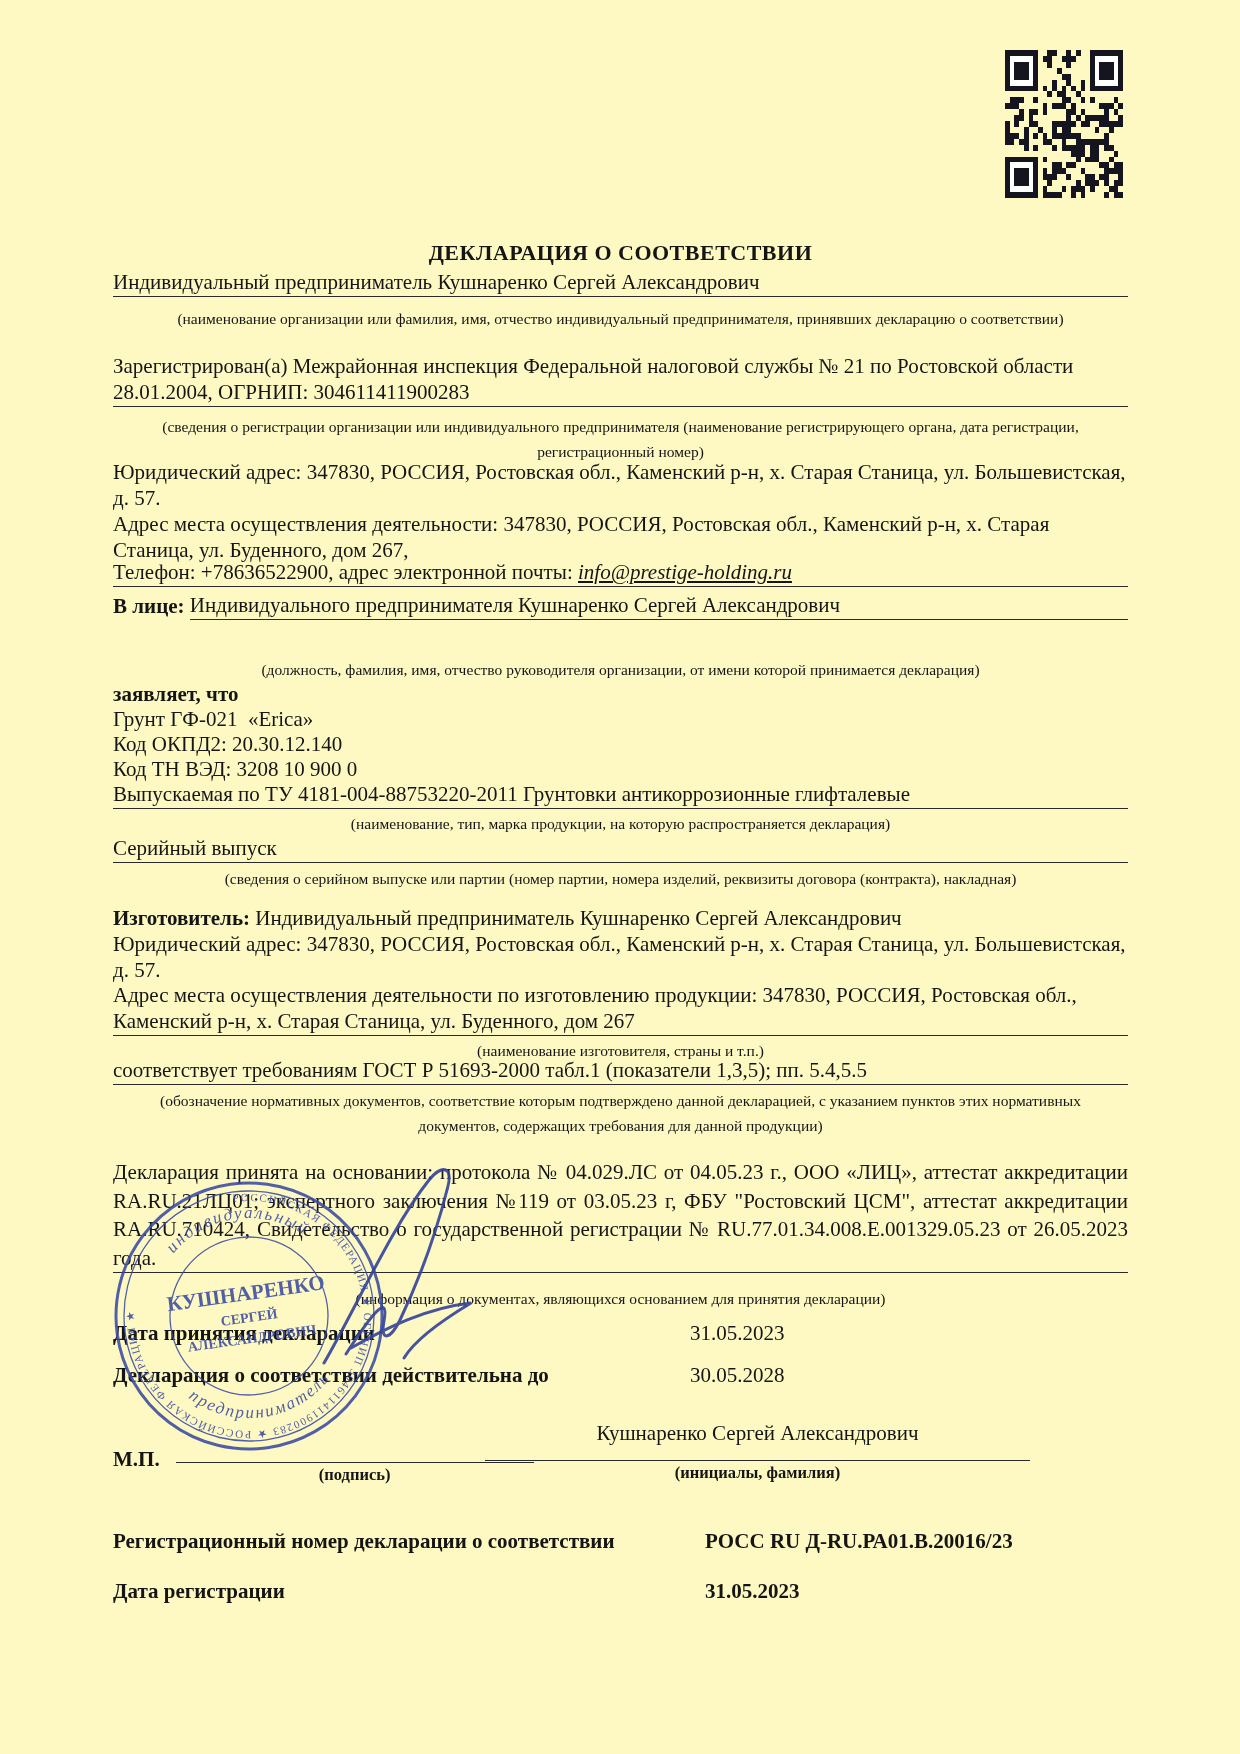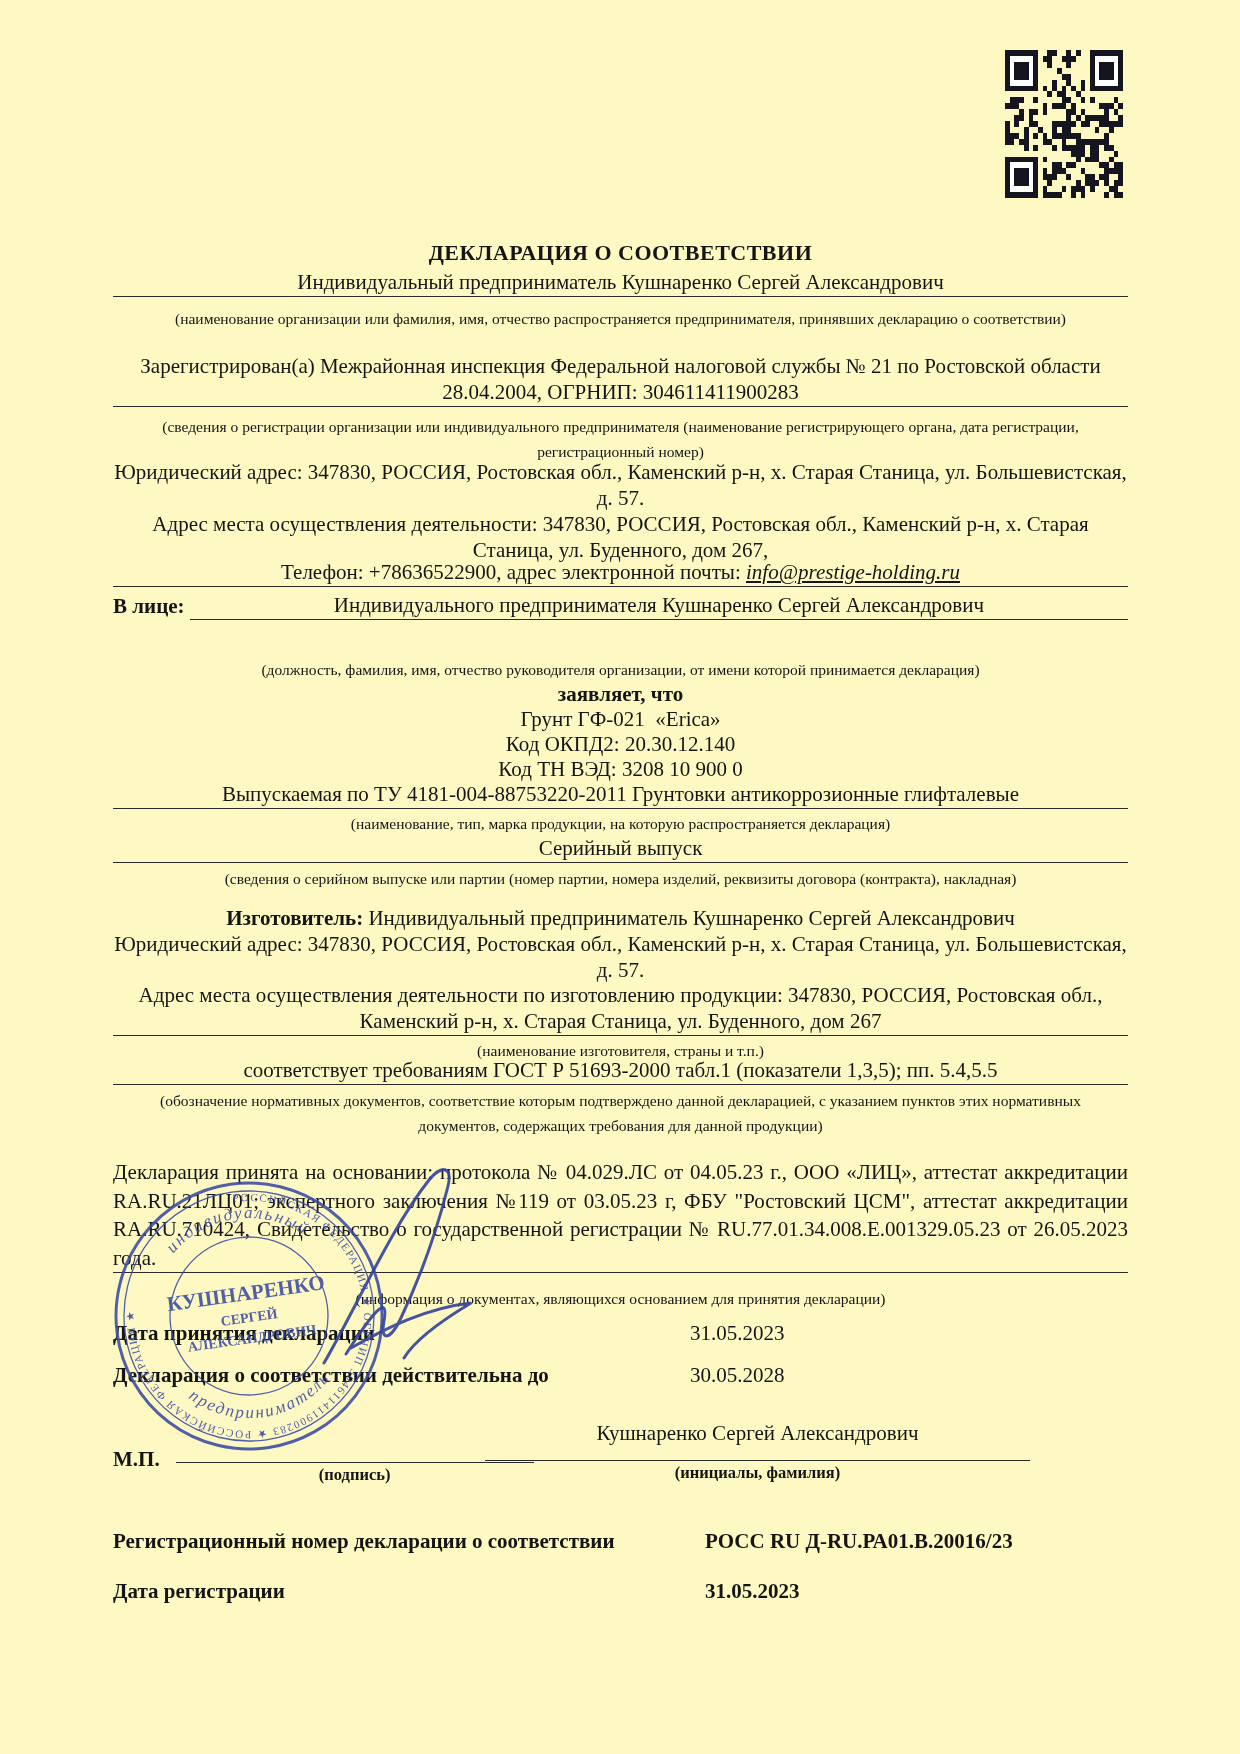--- a/index.html
+++ b/index.html
@@ -1,19 +1,19 @@
 <!DOCTYPE html>
 <html><head>
 <meta charset="utf-8">
 <style>
   html,body{margin:0;padding:0;background:#e8e8e8;}
   .page{position:relative;width:1240px;height:1754px;background:#fef9c3;overflow:hidden;
         font-family:"Liberation Serif","DejaVu Serif",serif;color:#151515;}
   .abs{position:absolute;left:113px;width:1015px;}
-  .line{font-size:21px;line-height:25.8px;white-space:pre-wrap;text-align:center;}
+  .line{font-size:21px;line-height:25.8px;white-space:pre-wrap;}
   .ul{border-bottom:1.6px solid #2a2a2a;}
   .caption{font-size:15.5px;line-height:25px;text-align:center;}
   .caption .inner{display:inline-block;max-width:962px;}
   .bold{font-weight:bold;}
   .title{font-size:22px;font-weight:bold;text-align:center;letter-spacing:.5px;}
   .flexline{display:flex;align-items:flex-end;}
   .flexline .grow{flex:1;border-bottom:1.6px solid #2a2a2a;}
   .justify{text-align:justify;}
   .row{position:absolute;left:113px;width:1015px;display:flex;font-size:21px;line-height:26px;}
   .row .lbl{font-weight:bold;flex:0 0 auto;}
@@ -238,24 +238,24 @@
       <rect x="20" y="2" width="3" height="3" fill="#15151f"></rect>
       <rect x="0" y="18" width="7" height="7" fill="#15151f"></rect>
       <rect x="1" y="19" width="5" height="5" fill="#ffffff"></rect>
       <rect x="2" y="20" width="3" height="3" fill="#15151f"></rect>
     </svg>
 
   <div class="abs title" style="top:240px">ДЕКЛАРАЦИЯ О СООТВЕТСТВИИ</div>
 
   <div class="abs line ul" style="top:270px">Индивидуальный предприниматель Кушнаренко Сергей Александрович</div>
   <div class="abs caption" style="top:306px">
-    <span class="inner">(наименование организации или фамилия, имя, отчество распространяется предпринимателя, принявших декларацию о соответствии)</span>
-  </div>
-
-  <div class="abs line ul" style="top:354px">Зарегистрирован(а) Межрайонная инспекция Федеральной налоговой службы № 21 по Ростовской области 28.04.2004, ОГРНИП: 304611411900283</div>
+    <span class="inner">(наименование организации или фамилия, имя, отчество индивидуальный предпринимателя, принявших декларацию о соответствии)</span>
+  </div>
+
+  <div class="abs line ul" style="top:354px">Зарегистрирован(а) Межрайонная инспекция Федеральной налоговой службы № 21 по Ростовской области 28.01.2004, ОГРНИП: 304611411900283</div>
   <div class="abs caption" style="top:414px">
     <span class="inner">(сведения о регистрации организации или индивидуального предпринимателя (наименование регистрирующего органа, дата регистрации, регистрационный номер)</span>
   </div>
 
   <div class="abs line" style="top:460px">Юридический адрес: 347830, РОССИЯ, Ростовская обл., Каменский р-н, х. Старая Станица, ул. Большевистская, д. 57.</div>
   <div class="abs line" style="top:512px">Адрес места осуществления деятельности: 347830, РОССИЯ, Ростовская обл., Каменский р-н, х. Старая Станица, ул. Буденного, дом 267,</div>
   <div class="abs line ul" style="top:560px"><span>Телефон: +78636522900, адрес электронной почты: </span><span class="email">info@prestige-holding.ru</span></div>
 
   <div class="abs line flexline" style="top:593px">
     <span class="bold">В лице: </span><span class="grow">Индивидуального предпринимателя Кушнаренко Сергей Александрович</span>

